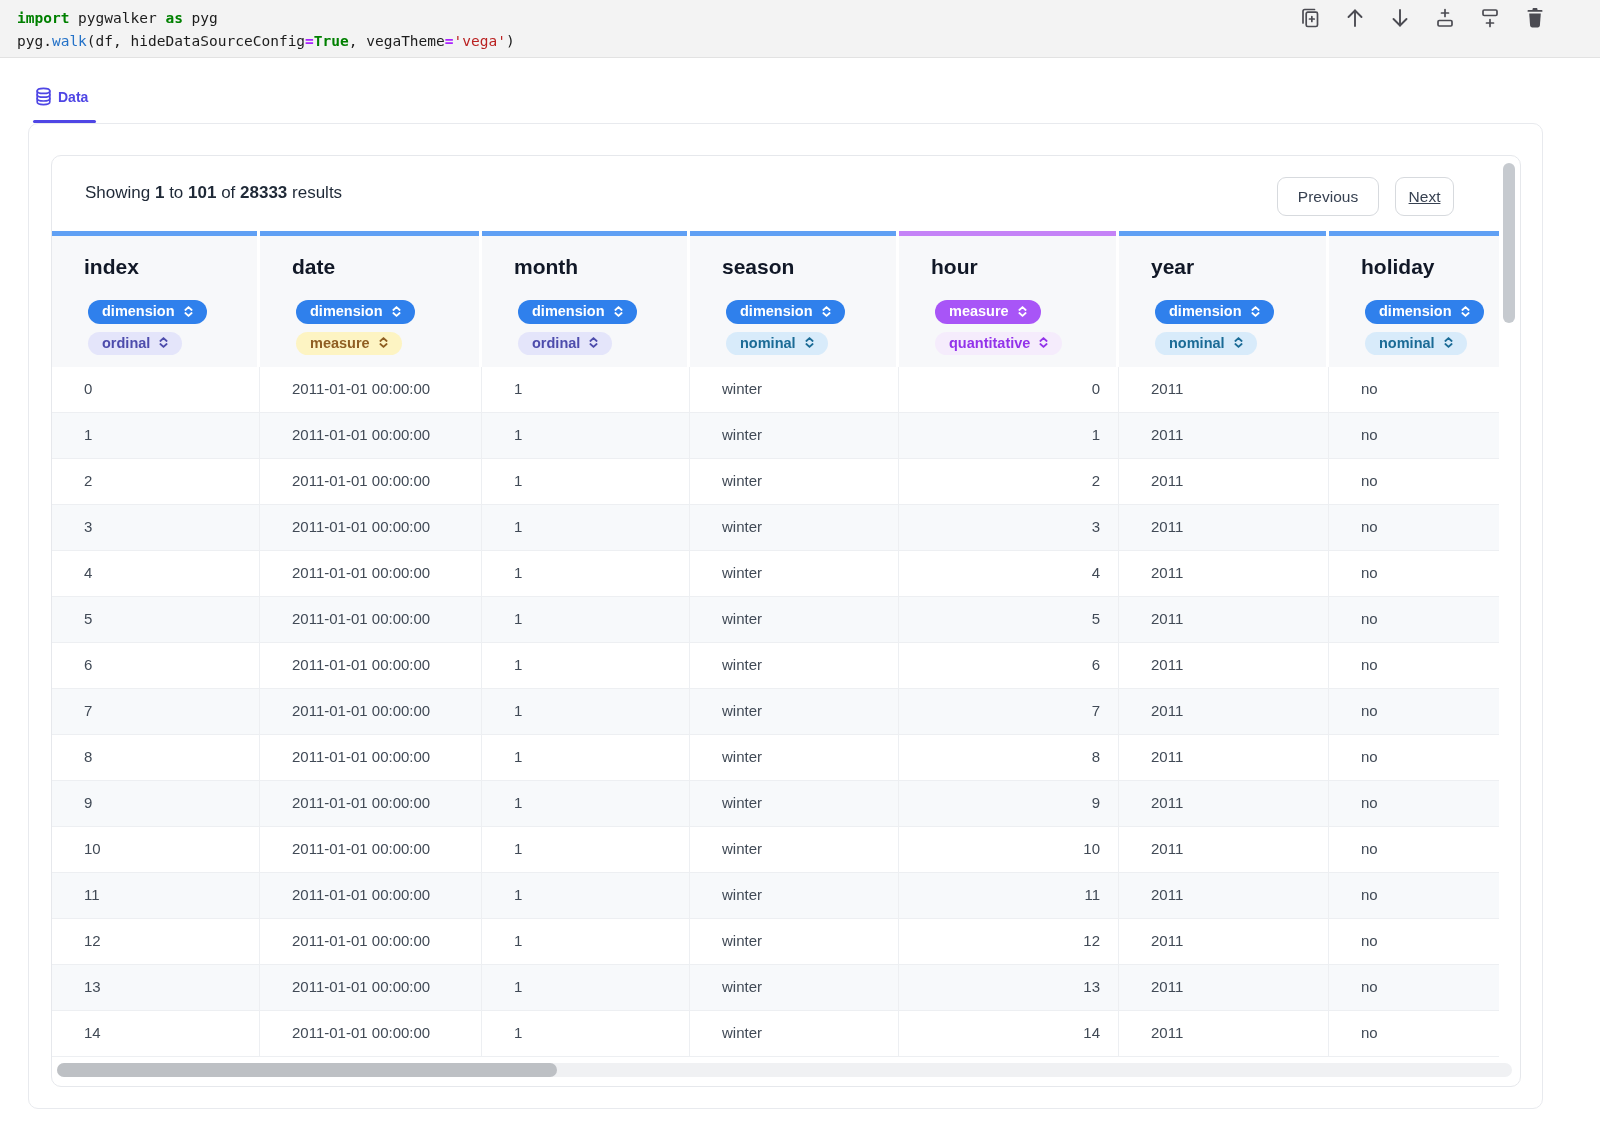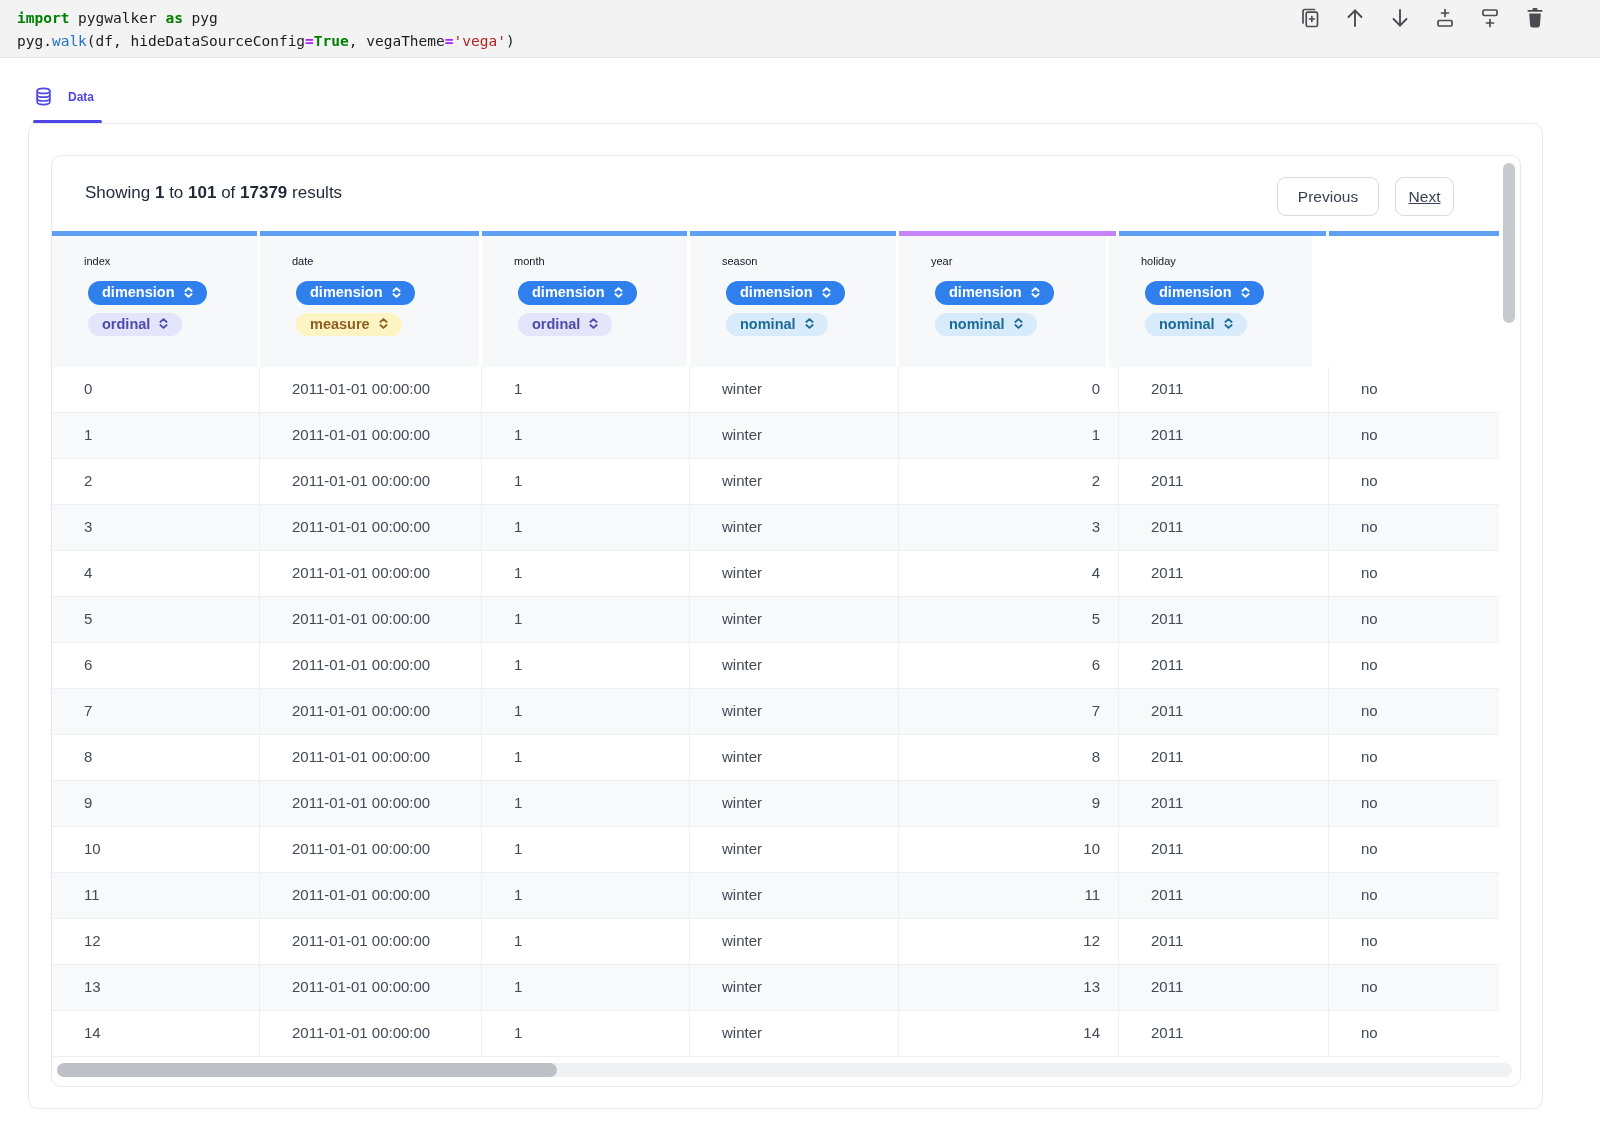--- a/index.html
+++ b/index.html
@@ -20,21 +20,21 @@
   }
   .tok-kw { color:var(--code-keyword); font-weight:bold; }
   .tok-fn { color:var(--code-function); }
   .tok-op { color:var(--code-operator); font-weight:bold; }
   .tok-str { color:var(--code-string);text-align:right; }
   .cell-toolbar { position:absolute; top:5px; right:52px; display:flex; gap:19px; align-items:center; }
   .tb-btn { width:26px; height:26px; color:#4b4b52; cursor:pointer; display:flex; align-items:center; justify-content:center; }
   .tb-btn svg { width:24px; height:24px; }
   
   .tabs { position:absolute; top:70px; left:33px; height:53px; display:flex; gap:52px; align-items:center; }
-  .tab { display:flex; align-items:center; gap:14px; font-size:12px; cursor:pointer; position:relative; height:100%; padding-right:6px; }
+  .tab { display:flex; align-items:center; gap:4px; font-size:14px; cursor:pointer; position:relative; height:100%; padding-right:6px; }
   .tab .t-icon { width:21px; height:21px; display:flex; }
   .tab.active { color:var(--accent-indigo); font-weight:700; }
   .tab.active::after { content:""; position:absolute; left:0; right:-2px; bottom:0; height:3px; background:var(--accent-indigo); border-radius:2px; }
   .tab.inactive { color:#4b5563; font-weight:500; }
   .tab.inactive .t-icon { color:#6b7280; }
   
   .panel { position:absolute; top:123px; left:28px; width:1515px; height:986px; border:1px solid #e8eaee; border-radius:10px; background:#fff; }
   .card { position:absolute; top:31px; left:22px; width:1470px; height:932px; border:1px solid #e6e8ec; border-radius:10px; background:#fff; overflow:hidden; }
   .showing { position:absolute; left:33px; top:27px; font-size:17px; color:#1f2937; }
   .showing .seg-b { font-weight:700; }
@@ -46,21 +46,21 @@
   #btn-prev { left:1225px; width:102px; }
   #btn-next { left:1343px; width:59px;text-decoration:underline; }
   
   .viewport { position:absolute; top:75px; left:0; width:1447px; height:857px; overflow:hidden; }
   .strips { display:flex; height:5px; }
   .strip { height:5px; margin-right:3px; flex:none; }
   .strip.blue { background:var(--strip-blue); }
   .strip.purple { background:var(--strip-purple); }
   .hrow { display:flex; }
   .h-cell { flex:none; height:131px; background:#f7f8fa; border-right:3px solid #fff; padding:19px 0 0 32px; }
-  .h-title { font-size:11px; font-weight:400; color:#111827; margin-bottom:14px; }
+  .h-title { font-size:21px; font-weight:700; color:#111827; margin-bottom:21px; }
   .pill {
     display:inline-flex; align-items:center; gap:7px; border-radius:999px;
     padding:4px 12px 5px 14px; font-size:14.5px; font-weight:600; margin-left:4px;
     cursor:pointer; white-space:nowrap;
   }
   .pill svg { width:13px; height:13px; flex:none; }
   .pill-row { margin-bottom:8px; line-height:1; }
   .role-dimension { background:var(--role-dimension); color:#ffffff; }
   .role-measure { background:var(--role-measure); color:#ffffff; }
   .type-ordinal { background:var(--type-ordinal-bg); color:var(--type-ordinal-fg); }
@@ -134,21 +134,21 @@
         <path d="M4.8 9.9v4.3c0 1.6 3.2 2.9 7.2 2.9s7.2-1.3 7.2-2.9V9.9"></path>
         <path d="M4.8 14.2v4.2c0 1.6 3.2 2.9 7.2 2.9s7.2-1.3 7.2-2.9v-4.2"></path>
       </svg>
     </span>
     <span>Data</span>
   </div>
 </div>
 
 <div class="panel">
   <div class="card">
-    <div class="showing" id="showing-line"><span>Showing </span><span class="seg-b">1</span><span> to </span><span class="seg-b">101</span><span> of </span><span class="seg-b">17379</span><span> results</span></div>
+    <div class="showing" id="showing-line"><span>Showing </span><span class="seg-b">1</span><span> to </span><span class="seg-b">101</span><span> of </span><span class="seg-b">28333</span><span> results</span></div>
     <button class="pg-btn" id="btn-prev">Previous</button>
     <button class="pg-btn" id="btn-next">Next</button>
 
     <div class="viewport">
       <div class="strips" id="strips">
           <div class="strip blue" style="width: 205px;"></div>
           <div class="strip blue" style="width: 219px;"></div>
           <div class="strip blue" style="width: 205px;"></div>
           <div class="strip blue" style="width: 206px;"></div>
           <div class="strip purple" style="width: 217px;"></div>
@@ -233,20 +233,41 @@
             <div class="pill-row"><span class="pill type-nominal">
                 <span>nominal</span>
                 <span style="display:flex">
                   <svg viewBox="0 0 14 14" fill="none" stroke="currentColor" stroke-width="1.9" stroke-linecap="round" stroke-linejoin="round">
                     <path d="M3.6 5.4 7 2.2l3.4 3.2"></path>
                     <path d="M3.6 8.6 7 11.8l3.4-3.2"></path>
                   </svg>
                 </span>
               </span></div>
           </div>
+          <div class="h-cell" style="width: 220px;">
+            <div class="h-title">hour</div>
+            <div class="pill-row"><span class="pill role-measure">
+                <span>measure</span>
+                <span style="display:flex">
+                  <svg viewBox="0 0 14 14" fill="none" stroke="currentColor" stroke-width="1.9" stroke-linecap="round" stroke-linejoin="round">
+                    <path d="M3.6 5.4 7 2.2l3.4 3.2"></path>
+                    <path d="M3.6 8.6 7 11.8l3.4-3.2"></path>
+                  </svg>
+                </span>
+              </span></div>
+            <div class="pill-row"><span class="pill type-quantitative">
+                <span>quantitative</span>
+                <span style="display:flex">
+                  <svg viewBox="0 0 14 14" fill="none" stroke="currentColor" stroke-width="1.9" stroke-linecap="round" stroke-linejoin="round">
+                    <path d="M3.6 5.4 7 2.2l3.4 3.2"></path>
+                    <path d="M3.6 8.6 7 11.8l3.4-3.2"></path>
+                  </svg>
+                </span>
+              </span></div>
+          </div>
           <div class="h-cell" style="width: 210px;">
             <div class="h-title">year</div>
             <div class="pill-row"><span class="pill role-dimension">
                 <span>dimension</span>
                 <span style="display:flex">
                   <svg viewBox="0 0 14 14" fill="none" stroke="currentColor" stroke-width="1.9" stroke-linecap="round" stroke-linejoin="round">
                     <path d="M3.6 5.4 7 2.2l3.4 3.2"></path>
                     <path d="M3.6 8.6 7 11.8l3.4-3.2"></path>
                   </svg>
                 </span>

